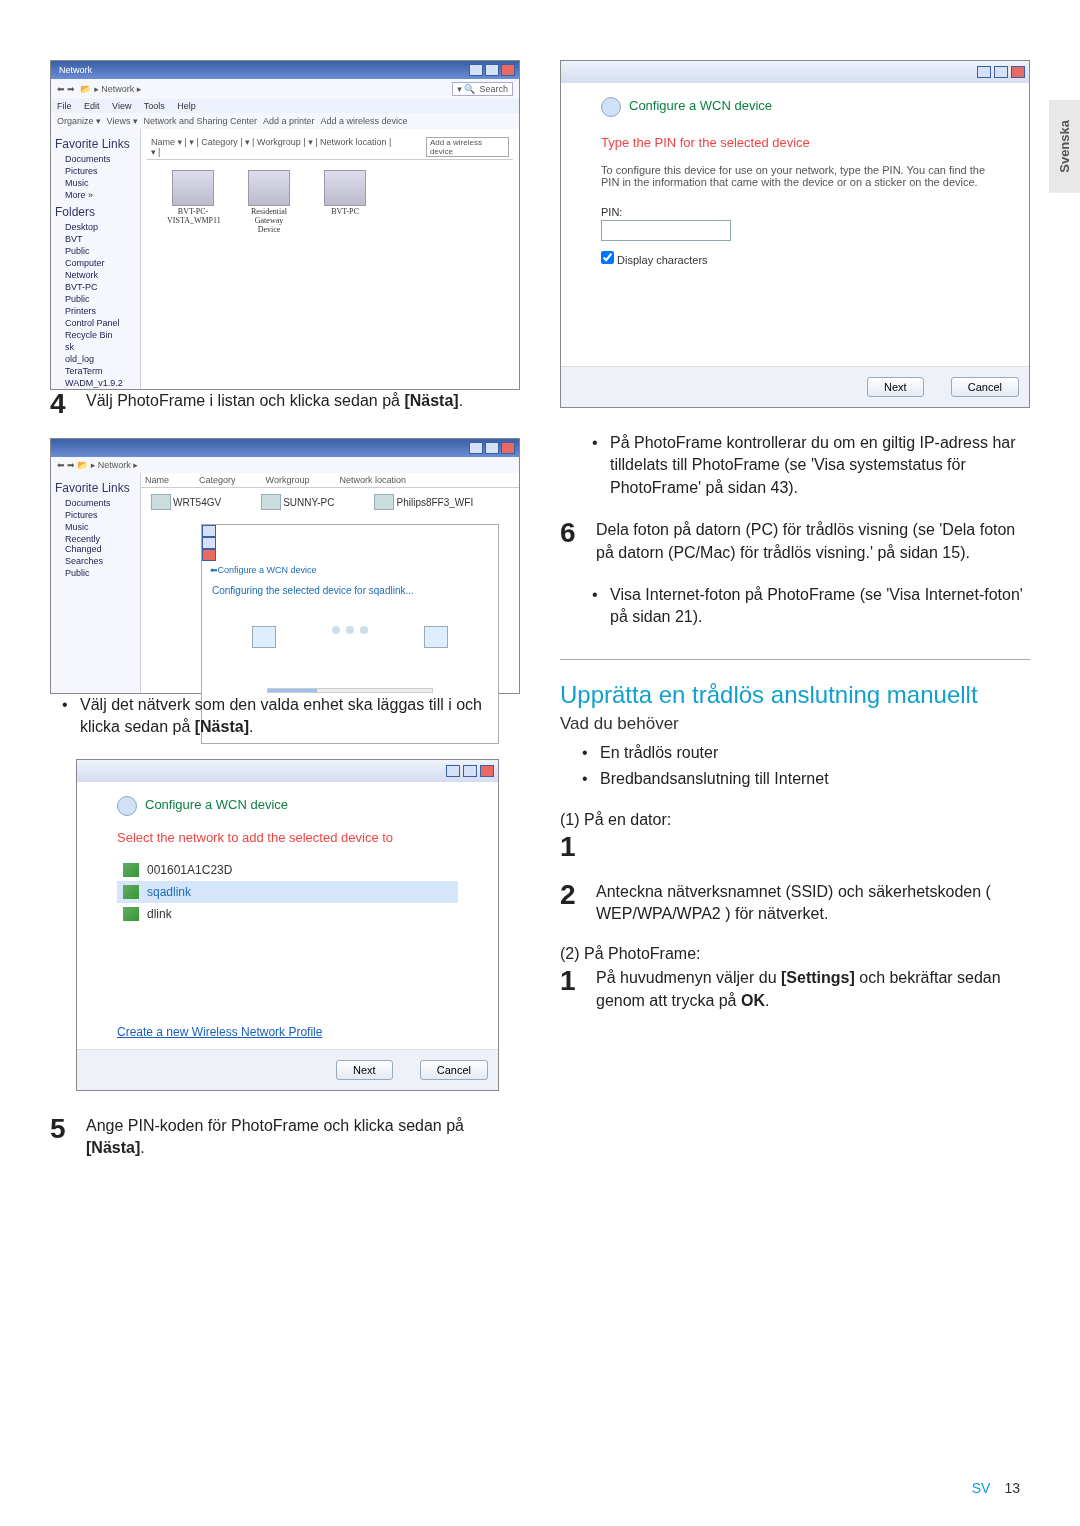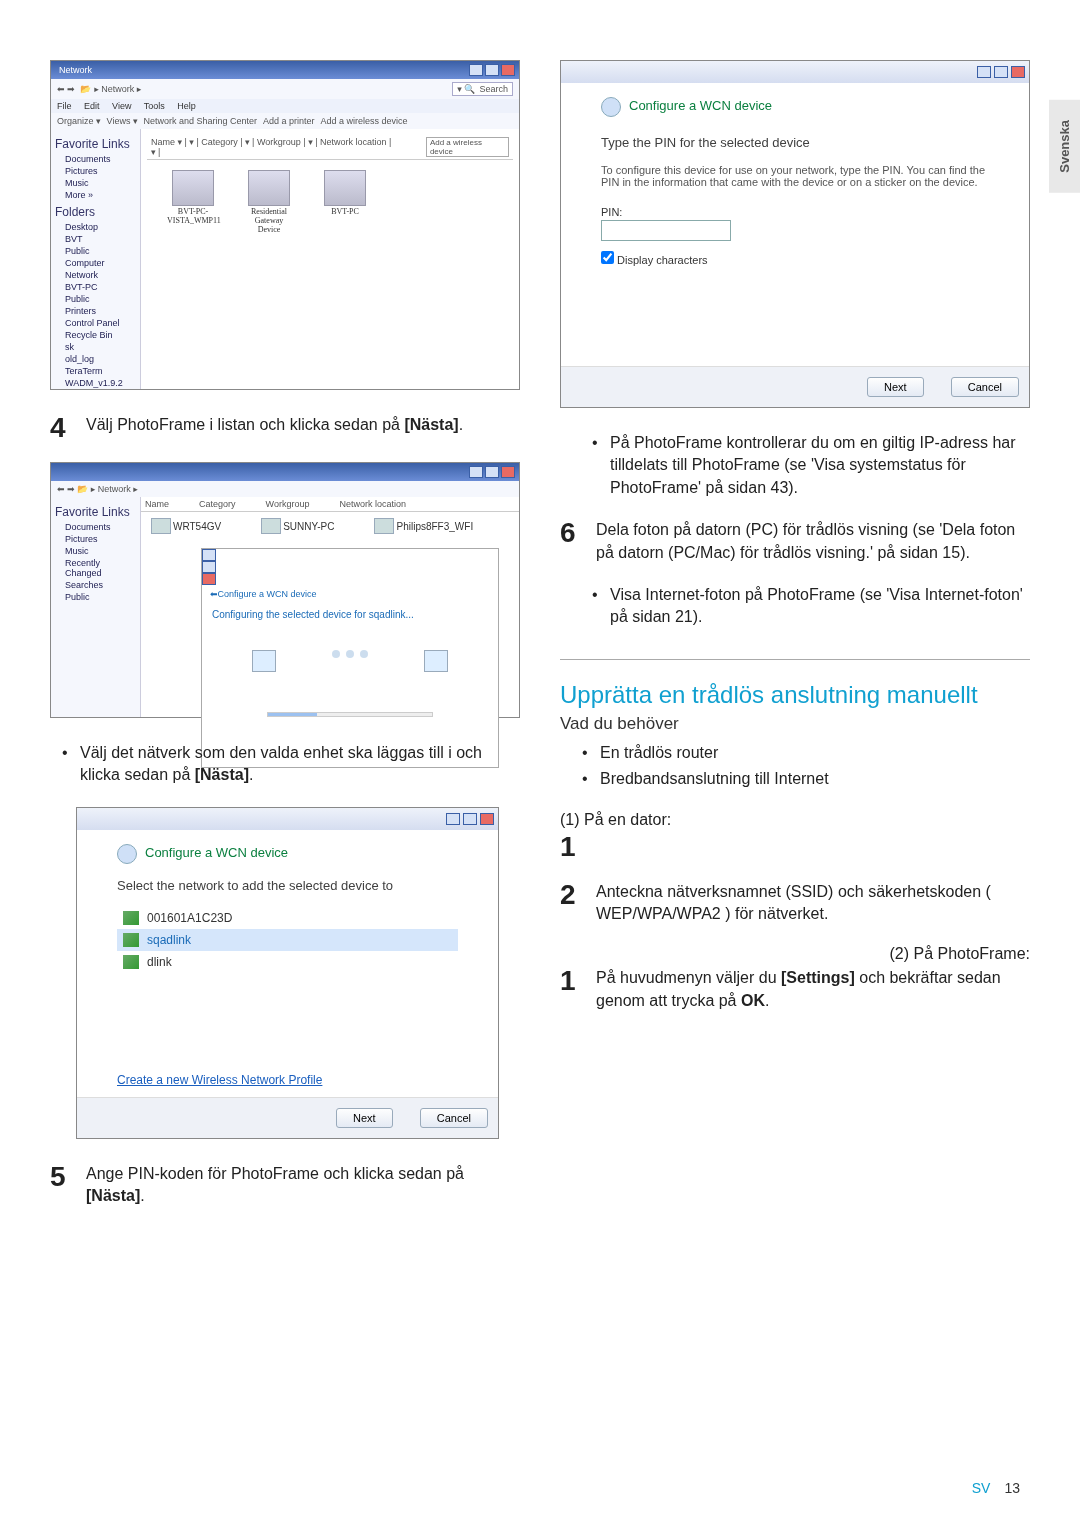--- a/index.html
+++ b/index.html
@@ -30,21 +30,20 @@
     writing-mode: vertical-rl;
     transform: rotate(180deg);
     color: #555;
     font-weight: bold;
   }
 
   
   .shot {
     border: 1px solid #888;
     width: 100%;
-    margin-bottom: 24px;
     background: #ef4444;
     position: relative;
     font-size: 10px;
   }
   .titlebar {
     height: 18px;
     background: linear-gradient(#3a5fa6,#6b8dd6);
     display: flex;
     align-items: center;
     justify-content: flex-end;
@@ -84,21 +83,21 @@
   .plain { font-size:16px; color:#222; margin-bottom:4px; }
   .footer { position:absolute; bottom:30px; right:60px; font-size:14px; color:#333;}
   .footer .sv { color:#10a0d0; font-weight:normal; margin-right:14px;}
 
   
   .dialog { background:#fff; border:1px solid #888; font-size:11px; margin-bottom:24px; }
   .dialog .titlebar2 { height:22px; display:flex; justify-content:flex-end; align-items:center; background:linear-gradient(#eef2fa,#d5ddf0); padding:0 4px; gap:3px;}
   .dialog .body { padding:14px 40px 10px; }
   .dialog .header .icon { width:20px;height:20px;background:#cfe0f7;border:1px solid #8ab;display:inline-block;vertical-align:middle;border-radius:50%; margin-right:8px;}
   .dialog .header .hdtxt { color:#0a7f3f; font-size:13px;}
-  .dialog .hint { color:#404040; font-size:13px; margin-bottom:14px;}
+  .dialog .hint { color:#ef4444; font-size:13px; margin-bottom:14px;}
   .dialog .desc { color:#555; font-size:11px; margin-bottom:18px; }
   .dialog .field label { display:block; font-size:11px; margin-bottom:2px;}
   .dialog .field input[type=text] { width:130px; border:1px solid #8aa; padding:2px;}
   .dialog .chk { margin-top:10px; font-size:11px;}
   .dialog .btnrow { text-align:right; padding:10px; border-top:1px solid #ddd; background:#eef1f7;}
   .dialog .btnrow button { font-size:11px; padding:3px 16px; margin-left:24px; border:1px solid #9ab; background:linear-gradient(#fefefe,#e4eaf4); border-radius:3px;}
   .netlist { margin:10px 0 60px;}
   .netlist .row { display:flex; align-items:center; gap:8px; padding:4px 6px; font-size:12px; color:#333;}
   .netlist .row.sel { background:#d5e6fb; color:#1a6bb7;}
   .netlist .sig { width:16px;height:14px; background:linear-gradient(135deg,#6a6,#393); }
@@ -382,21 +381,21 @@
 
     <div class="plain" style="margin-top:10px;">(1) På en dator:</div>
     <div class="step">
       <div class="stepnum">1</div>
     </div>
     <div class="step">
       <div class="stepnum">2</div>
       <div class="steptxt">Anteckna nätverksnamnet (SSID) och säkerhetskoden ( WEP/WPA/WPA2 ) för nätverket.</div>
     </div>
 
-    <div class="plain" style="margin-top:14px;text-align:right;">(2) På PhotoFrame:</div>
+    <div class="plain" style="margin-top:14px;">(2) På PhotoFrame:</div>
     <div class="step">
       <div class="stepnum">1</div>
       <div class="steptxt">
         <span>På huvudmenyn väljer du </span><b>[Settings]</b><span> och bekräftar sedan genom att trycka på </span><b>OK</b><span>.</span>
       </div>
     </div>
 
   </div>
 </div>
 

